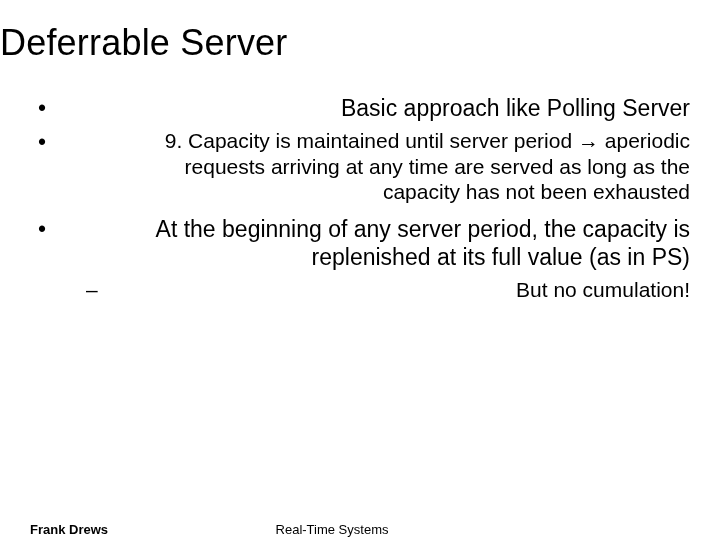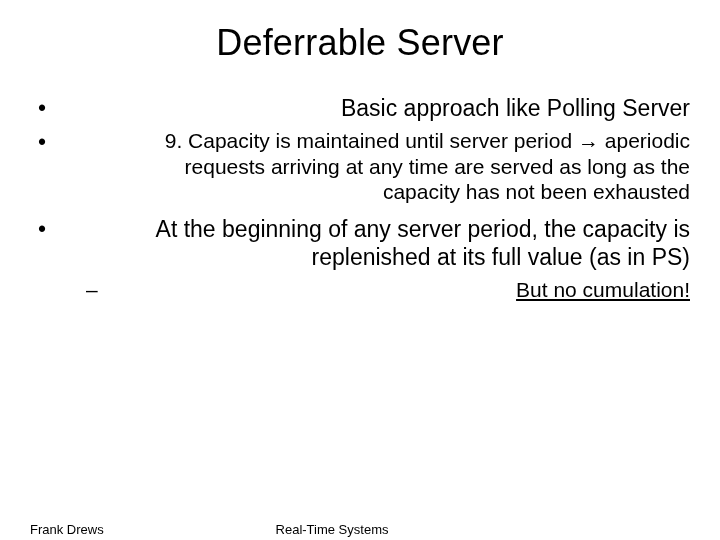--- a/index.html
+++ b/index.html
@@ -11,21 +11,21 @@
     font-family: Arial, Helvetica, sans-serif;
     color: #000;
   }
   .slide {
     position: relative;
     width: 720px;
     height: 540px;
     box-sizing: border-box;
   }
   .title {
-    text-align: center;
+    text-align: left;
     font-size: 36px;
     padding-top: 22px;
     padding-bottom: 30px;
     letter-spacing: 0.2px;
   }
   .content {
     padding: 0 30px 0 30px;
     font-size: 23px;
     line-height: 1.22;
   }
@@ -60,39 +60,39 @@
     margin-bottom: 2px;
   }
   .dashlist {
     margin-top: 6px;
     padding-left: 26px;
     font-size: 21px;
   }
   .dashitem {
     position: relative;
     padding-left: 18px;
-    text-decoration: underline;
   }
   .dashitem::before {
     content: "–";
     position: absolute;
     left: 0;
     top: 0;
   }
   .footer {
     position: absolute;
     bottom: 18px;
     left: 0;
     width: 720px;
     font-size: 13px;
     color: #000;
   }
   .footer-left {
     position: absolute;
     left: 30px;
+    font-weight: bold;
   }
   .footer-center {
     position: absolute;
     left: 0;
     width: 664px;
     text-align: center;
   }
   .arrow {
     font-family: 'Segoe UI Symbol','Arial Unicode MS',Arial,sans-serif;
   }

